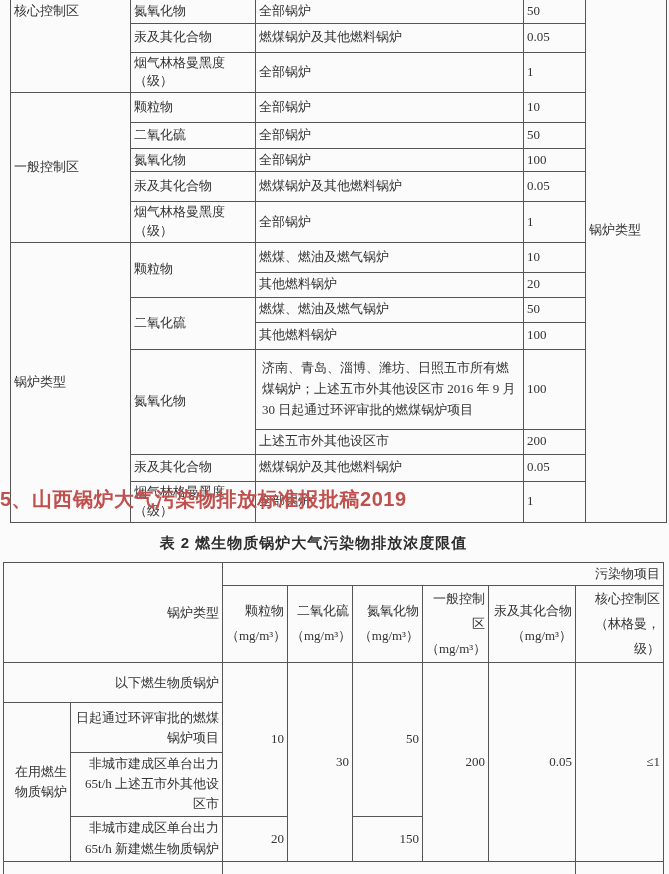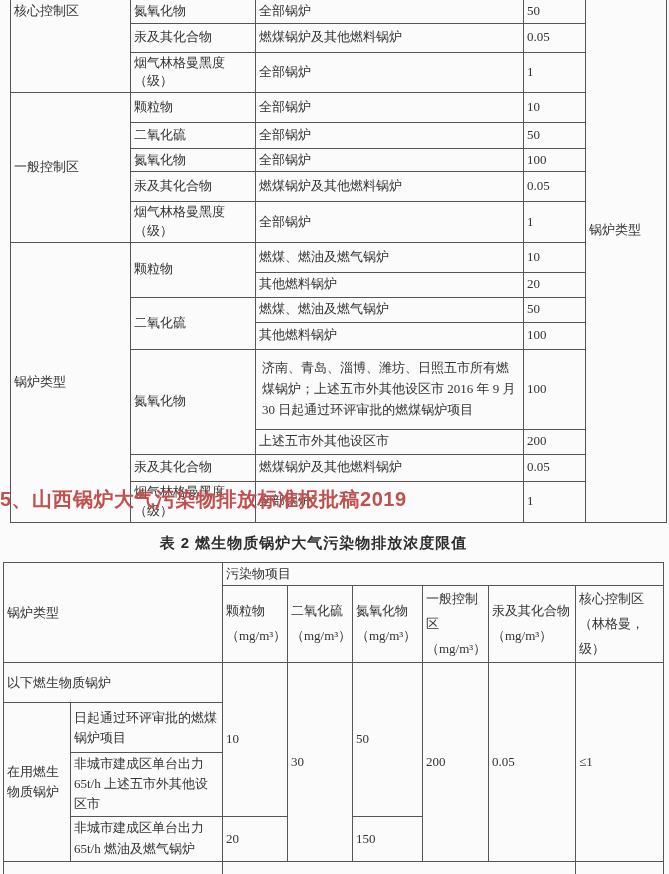--- a/index.html
+++ b/index.html
@@ -44,21 +44,21 @@
     letter-spacing:1px;
   }
 
   
   .t2{
     position:absolute;left:3px;top:562px;
     border-collapse:collapse;table-layout:fixed;width:660px;
   }
   .t2 td{
     border:1px solid #555;
-    text-align:left;vertical-align:middle;
+    text-align:right;vertical-align:middle;
     font-size:13px;line-height:1.55;
     padding:1px 3px;
     background:#fcfbfb;
     font-weight:normal;
   }
   .t2 .hdr div{line-height:1.9;}
 </style>
 </head>
 <body>
 
@@ -216,21 +216,21 @@
         <td rowspan="4">≤1</td>
       </tr>
       <tr style="height:50px">
         <td rowspan="3">在用燃生物质锅炉</td>
         <td>日起通过环评审批的燃煤锅炉项目</td>
       </tr>
       <tr style="height:48px">
         <td>非城市建成区单台出力65t/h 上述五市外其他设区市</td>
       </tr>
       <tr style="height:45px">
-        <td>非城市建成区单台出力65t/h 燃油及燃气锅炉</td>
+        <td>非城市建成区单台出力65t/h 新建燃生物质锅炉</td>
         <td>20</td>
         <td>150</td>
       </tr>
       <tr style="height:48px">
         <td colspan="2">监控位置</td>
         <td colspan="5">烟囱或烟道</td>
         <td>烟囱排放口</td>
       </tr>
     </tbody>
   </table>

